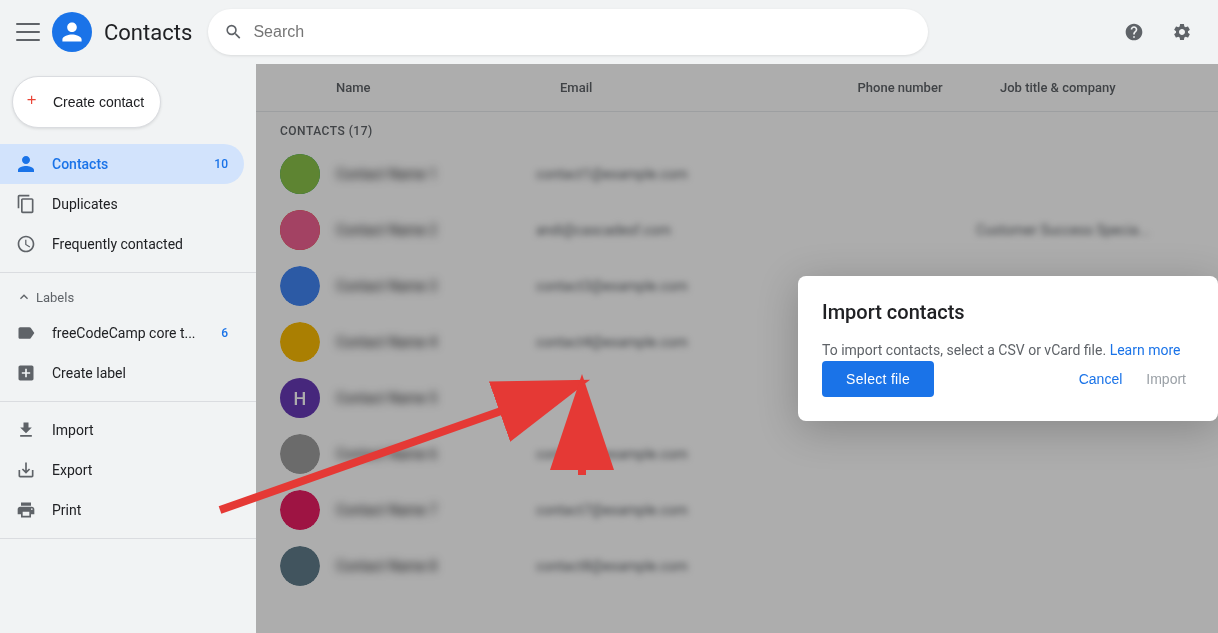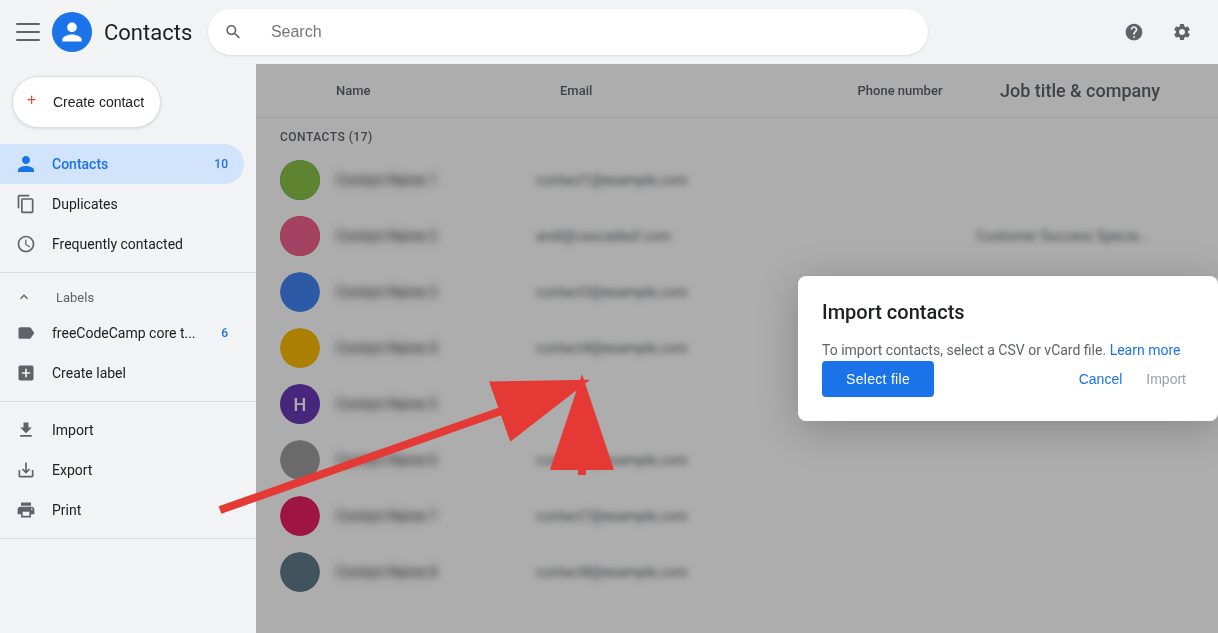--- a/index.html
+++ b/index.html
@@ -10,21 +10,21 @@
       display: flex; align-items: center; background: #f1f3f4; height: 64px; padding: 0 16px; gap: 16px; flex-shrink: 0;
     }
     .topbar-left { display: flex; align-items: center; gap: 12px; }
     .hamburger { width: 24px; height: 24px; display: flex; flex-direction: column; justify-content: space-around; cursor: pointer; }
     .hamburger span { display: block; height: 2px; background: #5f6368; border-radius: 1px; }
     .app-icon { width: 40px; height: 40px; border-radius: 50%; background: #1a73e8; display: flex; align-items: center; justify-content: center; }
     .app-icon svg { width: 24px; height: 24px; fill: white; }
     .app-title { font-size: 22px; color: #202124; font-weight: 400; }
     .search-bar {
       flex: 1; max-width: 720px; background: #fff; border-radius: 24px; height: 46px; display: flex; align-items: center;
-      padding: 0 16px; gap: 28px; box-shadow: 0 1px 3px rgba(0,0,0,0.1);
+      padding: 0 16px; gap: 10px; box-shadow: 0 1px 3px rgba(0,0,0,0.1);
     }
     .search-bar input { border: none; outline: none; font-size: 16px; color: #202124; background: transparent; width: 100%; }
     .topbar-right { margin-left: auto; display: flex; align-items: center; gap: 8px; }
     .icon-btn { width: 40px; height: 40px; border-radius: 50%; display: flex; align-items: center; justify-content: center; cursor: pointer; background: transparent; border: none; }
 
     
     .main { display: flex; flex: 1; overflow: hidden; }
 
     
     .sidebar { width: 256px; background: #f1f3f4; padding: 8px 0; flex-shrink: 0; overflow-y: auto; }
@@ -35,30 +35,30 @@
     }
     .plus-icon { color: #1a73e8; font-size: 22px; font-weight: 300; line-height: 1; }
     .sidebar-item {
       display: flex; align-items: center; padding: 0 16px; height: 40px; cursor: pointer; border-radius: 0 20px 20px 0;
       margin-right: 12px; font-size: 14px; color: #202124; gap: 16px; position: relative;
     }
     .sidebar-item.active { background: #d2e3fc; color: #1a73e8; font-weight: 500; }
     .sidebar-item .badge { margin-left: auto; font-size: 12px; color: #1a73e8; font-weight: 500; }
     .sidebar-icon { width: 20px; display: flex; align-items: center; justify-content: center; color: #5f6368; flex-shrink: 0; }
     .sidebar-icon.active-icon { color: #1a73e8; }
-    .sidebar-section-header { padding: 8px 16px; font-size: 13px; color: #5f6368; display: flex; align-items: center; gap: 24px; cursor: pointer; }
+    .sidebar-section-header { padding: 8px 16px; font-size: 13px; color: #5f6368; display: flex; align-items: center; gap: 4px; cursor: pointer; }
     .sidebar-divider { height: 1px; background: #dadce0; margin: 8px 0; }
 
     
     .content { flex: 1; background: #fff; overflow-y: auto; position: relative; }
     .content-header { display: flex; align-items: center; padding: 16px 24px; border-bottom: 1px solid #e8eaed; }
     .col-name { flex: 0 0 280px; font-size: 13px; color: #5f6368; font-weight: 500; padding-left: 56px; }
     .col-email { flex: 0 0 240px; font-size: 13px; color: #5f6368; font-weight: 500; }
     .col-phone { flex: 0 0 200px; font-size: 13px; color: #5f6368; font-weight: 500; text-align: center; }
-    .col-job { flex: 1; font-size: 18px; color: #5f6368; font-weight: 500; }
+    .col-job { flex: 1; font-size: 13px; color: #5f6368; font-weight: 500; }
 
     .contacts-section-label { padding: 12px 24px 8px; font-size: 12px; color: #5f6368; font-weight: 500; letter-spacing: 0.5px; }
     .contact-row { display: flex; align-items: center; padding: 8px 24px; height: 56px; cursor: pointer; }
     .contact-avatar { width: 40px; height: 40px; border-radius: 50%; flex-shrink: 0; overflow: hidden; margin-right: 16px; }
     .avatar-letter { width: 40px; height: 40px; border-radius: 50%; display: flex; align-items: center; justify-content: center; font-size: 18px; font-weight: 500; color: white; flex-shrink: 0; margin-right: 16px; }
     .contact-name { flex: 0 0 200px; font-size: 14px; color: #202124; filter: blur(4px); }
     .contact-email { flex: 0 0 240px; font-size: 14px; color: #5f6368; filter: blur(3px); }
     .contact-phone { flex: 0 0 200px; font-size: 14px; color: #5f6368; filter: blur(3px); }
     .contact-job { flex: 1; font-size: 14px; color: #5f6368; filter: blur(3px); }
 

